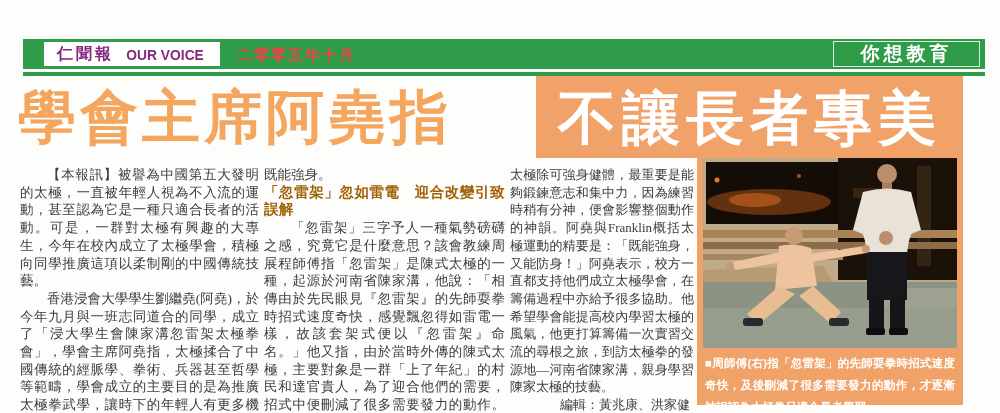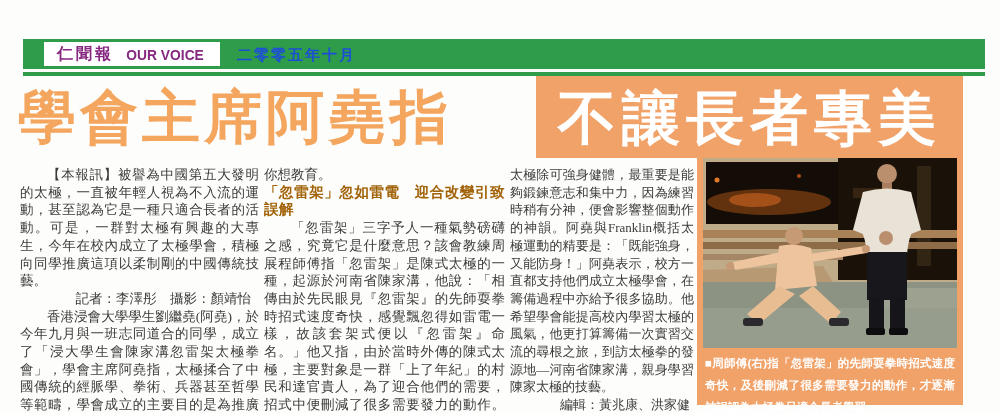--- a/index.html
+++ b/index.html
@@ -11,21 +11,21 @@
   .green-bar{position:absolute;left:23px;top:39px;width:962px;height:30px;background:#2e9c48;}
   .green-rule{position:absolute;left:23px;top:72px;width:962px;height:4px;background:#2e9c48;}
   .logo-box{
     position:absolute;left:44px;top:42px;width:176px;height:24px;background:#ffffff;
     display:flex;align-items:center;justify-content:center;gap:9px;
     font-family:Liberation Sans, sans-serif;font-weight:bold;color:#86287f;
   }
   .logo-zh{font-size:16px;letter-spacing:3px;}
   .logo-en{font-size:15px;letter-spacing:0px;transform:scaleX(.92);}
   .issue-date{
-    position:absolute;left:237px;top:46px;color:#1d4ed8;font-weight:bold;
+    position:absolute;left:237px;top:46px;color:#ef4444;font-weight:bold;
     font-family:"Liberation Sans",sans-serif;font-size:15px;letter-spacing:2px;
   }
   .section-box{
     position:absolute;left:833px;top:41px;width:145px;height:24px;
     border:1px solid rgba(255,255,255,.85);background:#2e9c48;
     display:flex;align-items:center;justify-content:center;
   }
   .section-label{
     color:#ffffff;font-weight:bold;font-family:"Liberation Sans",sans-serif;
     font-size:19px;letter-spacing:4px;
@@ -69,33 +69,35 @@
 
 <div class="page">
 
   <div class="green-bar"></div>
   <div class="green-rule"></div>
   <div class="logo-box">
     <span class="logo-zh">仁聞報</span>
     <span class="logo-en">OUR VOICE</span>
   </div>
   <div class="issue-date">二零零五年十月</div>
+  <div class="section-box">
+    <span class="section-label">你想教育</span>
+  </div>
 
   <div class="headline-left">學會主席阿堯指</div>
   <div class="headline-block"></div>
   <div class="headline-right">不讓長者專美</div>
 
   <div class="col col1">
     <p class="indent">【本報訊】被譽為中國第五大發明的太極，一直被年輕人視為不入流的運動，甚至認為它是一種只適合長者的活動。可是，一群對太極有興趣的大專生，今年在校內成立了太極學會，積極向同學推廣這項以柔制剛的中國傳統技藝。</p>
-    <p class="byline">記者：李澤彤　攝影：顏靖怡</p>
     <p class="indent">香港浸會大學學生劉繼堯(阿堯)，於今年九月與一班志同道合的同學，成立了「浸大學生會陳家溝忽雷架太極拳會」，學會主席阿堯指，太極揉合了中國傳統的經脈學、拳術、兵器甚至哲學等範疇，學會成立的主要目的是為推廣太極拳武學，讓時下的年輕人有更多機會接觸這項博大</p>
   </div>
 
   <div class="col col2">
-    <p>你想教育。</p>
+    <p>既能強身。</p>
     <p class="subhead">「忽雷架」忽如雷電　迎合改變引致誤解</p>
     <p class="indent">「忽雷架」三字予人一種氣勢磅礴之感，究竟它是什麼意思？該會教練周展程師傅指「忽雷架」是陳式太極的一種，起源於河南省陳家溝，他說：「相傳由於先民眼見『忽雷架』的先師耍拳時招式速度奇快，感覺飄忽得如雷電一樣，故該套架式便以『忽雷架』命名。」他又指，由於當時外傳的陳式太極，主要對象是一群「上了年紀」的村民和達官貴人，為了迎合他們的需要，招式中便刪減了很多需要發力的動作。漸漸地，人們便誤認為太極拳只適合長者學習。</p>
 
   </div>
 
   <div class="col col3">
     <p>太極除可強身健體，最重要是能夠鍛鍊意志和集中力，因為練習時稍有分神，便會影響整個動作的神韻。阿堯與Franklin概括太極運動的精要是：「既能強身，又能防身！」阿堯表示，校方一直都支持他們成立太極學會，在籌備過程中亦給予很多協助。他希望學會能提高校內學習太極的風氣，他更打算籌備一次實習交流的尋根之旅，到訪太極拳的發源地—河南省陳家溝，親身學習陳家太極的技藝。</p>
     <p class="byline3">編輯：黃兆康、洪家健</p>
   </div>
 

